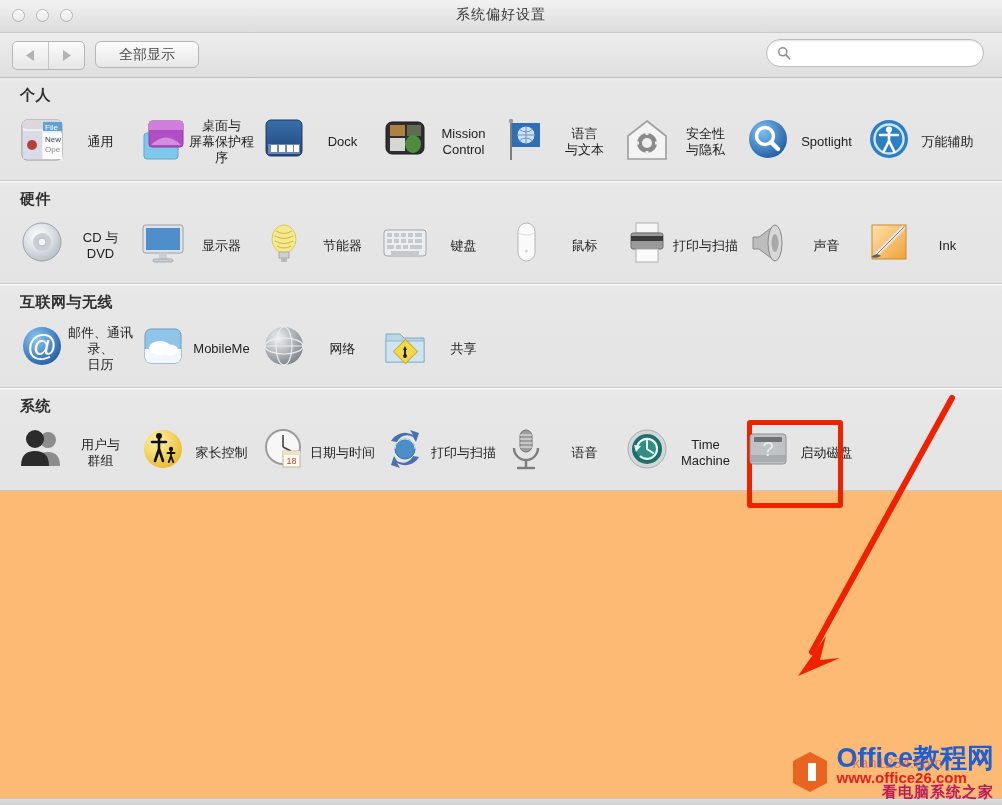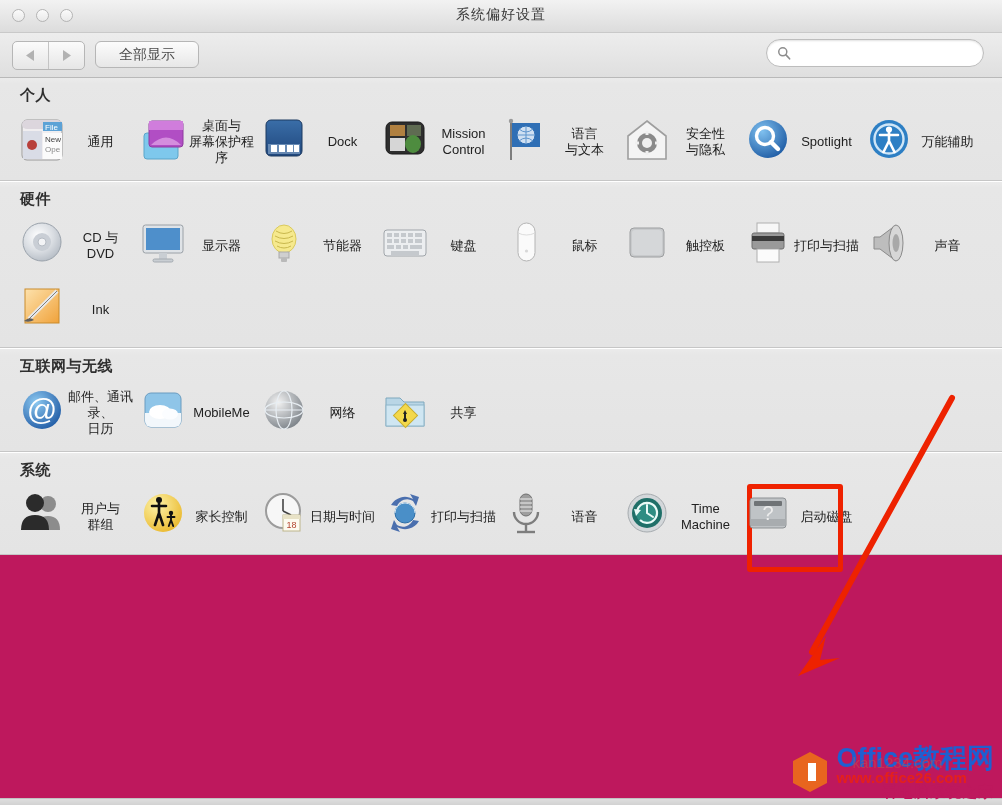--- a/index.html
+++ b/index.html
@@ -60,21 +60,21 @@
     border:1px solid #bdbdbd;border-radius:14px;
     background:#fff;display:flex;align-items:center;padding-left:10px;
     box-shadow:inset 0 1px 2px rgba(0,0,0,.12);
   }
   .searchbox .mag{width:14px;height:14px;flex:0 0 14px;}
   .searchbox input{
     border:0;outline:0;background:transparent;flex:1;height:100%;
     font-size:13px;color:#333;padding-left:6px;font-family:inherit;
   }
   
-  .content{flex:1;background:#be185d;overflow:hidden;}
+  .content{flex:1;background:#fdba74;overflow:hidden;}
   .section{
     position:relative;
     border-top:1px solid #ffffff;
     border-bottom:1px solid #c6c6c6;
     background:linear-gradient(#ebebeb 0px,#e7e7e7 6px,#e4e4e4 100%);
     padding:0 0 8px 0;
   }
   .section:first-child{border-top:0;}
   .sec-title{
     font-size:15px;font-weight:bold;color:#2f2f2f;
@@ -374,29 +374,20 @@
           <div class="icon">
             <svg width="52" height="52" viewBox="0 0 52 52">
               <rect x="18" y="6" width="17" height="38" rx="8.5" fill="#fafafa" stroke="#b4b4b4"></rect>
               <path d="M18 16 q8.5 4 17 0" stroke="#dcdcdc" fill="none"></path>
               <circle cx="26.5" cy="34" r="1.6" fill="#d8d8d8"></circle>
             </svg>
           </div>
           <div class="plabel">鼠标</div>
         </div>
 
-        <div class="pane">
-          <div class="icon">
-            <svg width="52" height="52" viewBox="0 0 52 52">
-              <rect x="9" y="11" width="34" height="29" rx="4" fill="#c8cacc" stroke="#9c9ea0"></rect>
-              <rect x="11" y="13" width="30" height="25" rx="3" fill="#d5d7d9"></rect>
-            </svg>
-          </div>
-          <div class="plabel">触控板</div>
-        </div>
 
         <div class="pane">
           <div class="icon">
             <svg width="52" height="52" viewBox="0 0 52 52">
               <rect x="15" y="6" width="22" height="10" fill="#f7f7f7" stroke="#b0b0b0"></rect>
               <rect x="10" y="16" width="32" height="16" rx="2" fill="#9a9a9a" stroke="#6f6f6f"></rect>
               <rect x="10" y="19" width="32" height="5" fill="#3a3a3a"></rect>
               <rect x="15" y="32" width="22" height="13" fill="#fbfbfb" stroke="#b0b0b0"></rect>
             </svg>
           </div>

